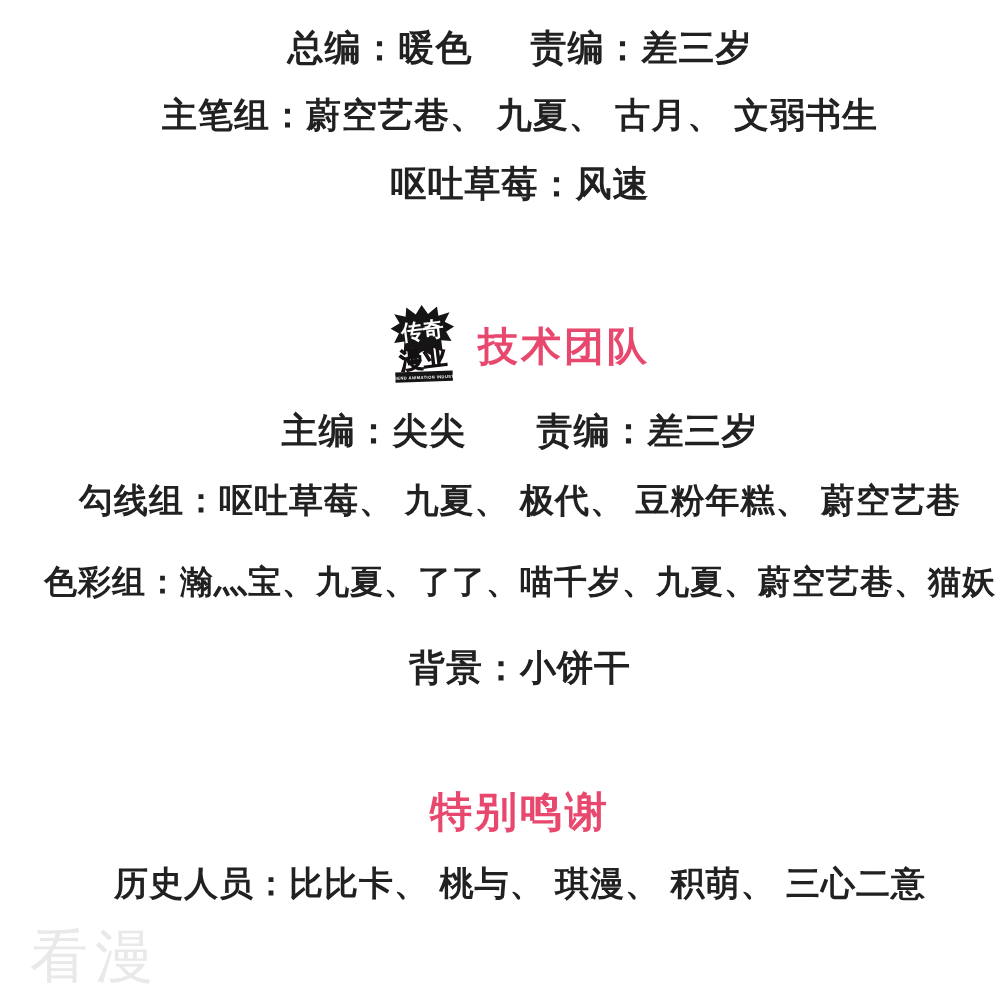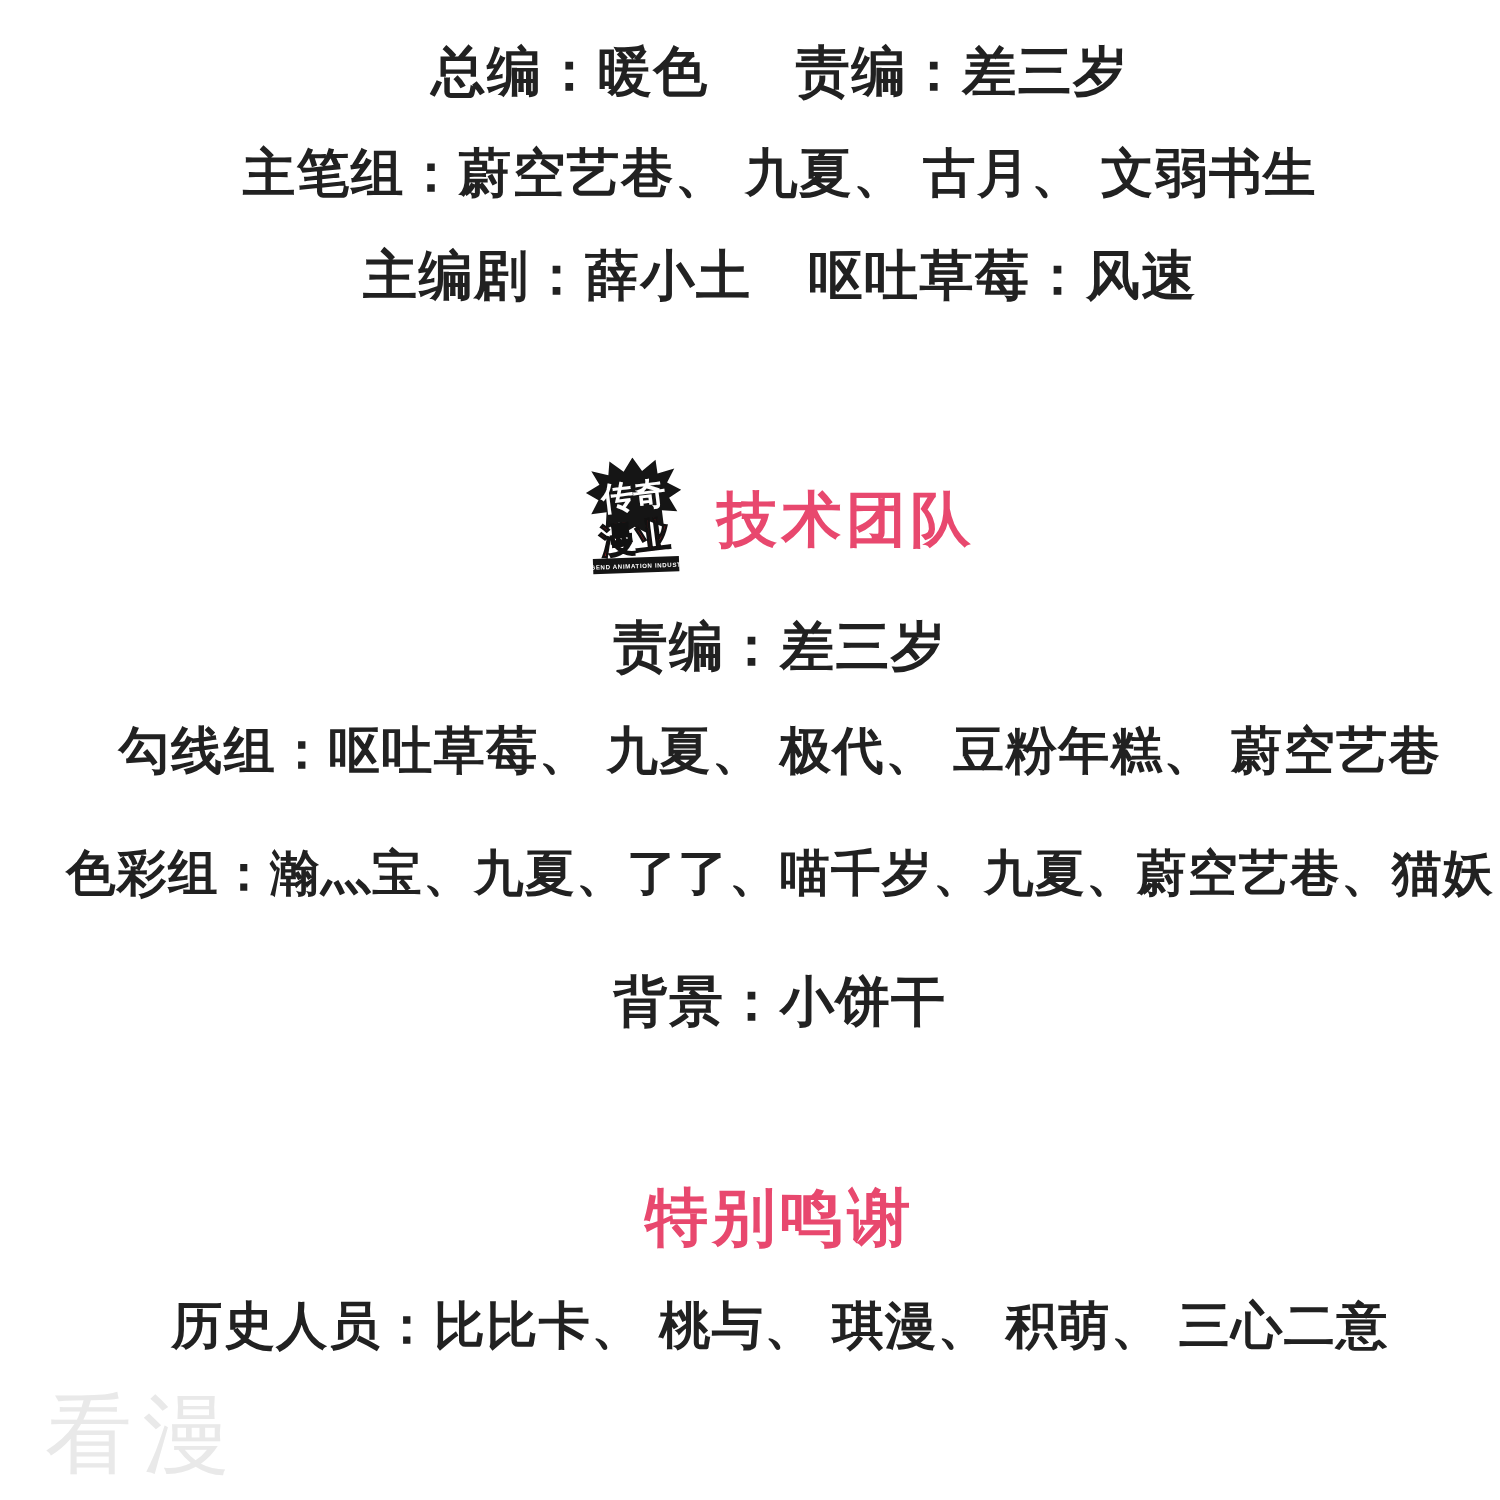--- a/index.html
+++ b/index.html
@@ -77,36 +77,36 @@
 <div class="canvas">
 
   <div class="row seg-row r-top-editors">
     <span>总编：暖色</span>
     <span>责编：差三岁</span>
   </div>
 
   <div class="row r-lead-artists">主笔组：蔚空艺巷、 九夏、 古月、 文弱书生</div>
 
   <div class="row seg-row r-screenwriters">
-    <span>主编剧：薛小土</span>
     <span>呕吐草莓：风速</span>
   </div>
 
   <div class="section-header">
     <svg class="logo" viewBox="0 0 62 80" aria-hidden="true">
       <polygon points="31,0 37,9 46,2 47,11 58,8 53,17 62,22 54,27 59,36 49,35 50,46 41,42 40,50 31,45 22,50 21,42 12,46 13,35 3,36 8,27 0,22 9,17 4,8 15,11 16,2 25,9" fill="#151515"></polygon>
       <text x="31" y="32" font-size="21" fill="#ffffff" text-anchor="middle" transform="rotate(-5 31 26)">传奇</text>
       <text x="31" y="60" font-size="23" fill="#c4272b" stroke="#111111" stroke-width="0.8" text-anchor="middle" transform="rotate(-5 31 55)">漫业</text>
       <rect x="3" y="65" width="56" height="10" fill="#151515"></rect>
       <text x="31" y="72" font-size="4" fill="#ffffff" text-anchor="middle" letter-spacing="0.4">LEGEND ANIMATION INDUSTRY</text>
     </svg>
     <span class="pink-heading">技术团队</span>
   </div>
 
   <div class="row seg-row r-tech-editors">
+    <span>主编：尖尖</span>
     <span>责编：差三岁</span>
   </div>
 
   <div class="row r-lineart">勾线组：呕吐草莓、 九夏、 极代、 豆粉年糕、 蔚空艺巷</div>
   <div class="row r-coloring">色彩组：瀚灬宝、九夏、了了、喵千岁、九夏、蔚空艺巷、猫妖</div>
   <div class="row r-background">背景：小饼干</div>
 
   <div class="row r-thanks">特别鸣谢</div>
   <div class="row r-history">历史人员：比比卡、 桃与、 琪漫、 积萌、 三心二意</div>
 

